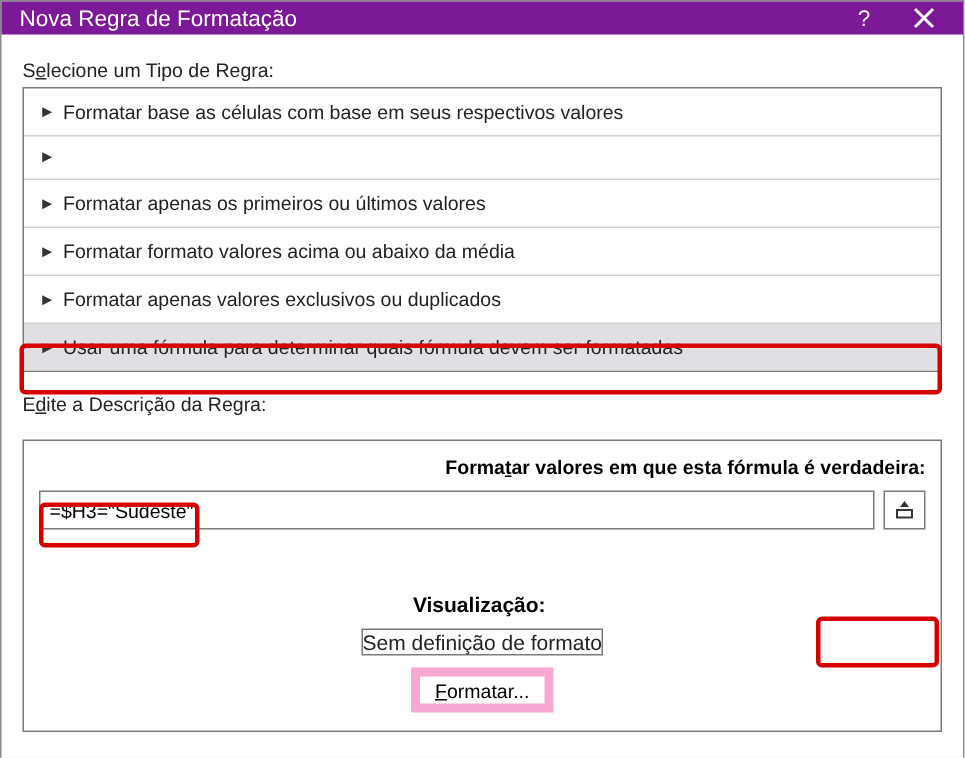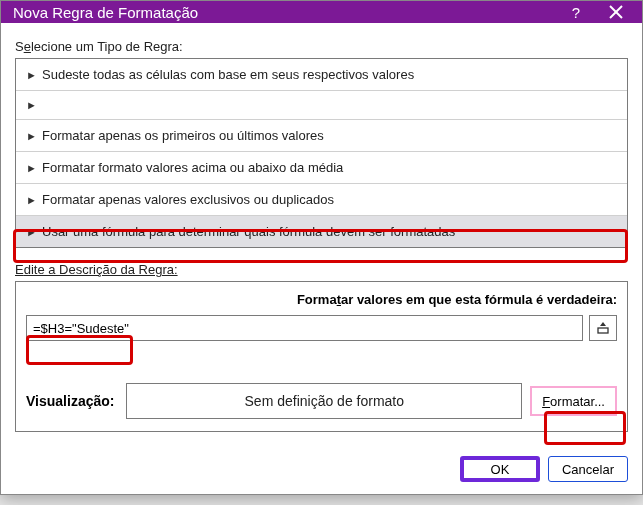--- a/index.html
+++ b/index.html
@@ -82,24 +82,23 @@
     z-index: 50;
   }
   .hl-rule6 {
     left: 12px;
     top: 228px;
     width: 615px;
     height: 34px;
   }
   .edit-label {
     margin-top: 14px;
-    margin-bottom: 4px;
-    font-size: 13px;
-    color: #222;
-    text-decoration: underline;
+    margin-bottom: 16px;
+    font-size: 13px;
+    color: #222;
   }
   .edit-label .ul { text-decoration: underline; }
   .edit-box {
     border: 1px solid #7a7a7a;
     background: #fff;
     padding: 10px 10px 12px 10px;
   }
   .edit-box .subhead {
     font-weight: bold;
     font-size: 13px;
@@ -135,41 +134,42 @@
     left: 25px;
     top: 334px;
     width: 107px;
     height: 30px;
   }
   .preview-row {
     margin-top: 42px;
     display: flex;
     align-items: center;
     gap: 8px;
+    flex-direction: column;
   }
   .preview-label {
     font-weight: bold;
     font-size: 14px;
     white-space: nowrap;
     padding-right: 4px;
   }
   .preview-box {
     flex: 1;
     border: 1px solid #7a7a7a;
     height: 36px;
     display: flex;
     align-items: center;
     justify-content: center;
     font-size: 14px;
     color: #222;
     background: #fff;
   }
   .format-btn {
     height: 30px;
-    border: 2px solid #f9a8d4;
+    border: 6px solid #f9a8d4;
     background: #fff;
     padding: 0 10px;
     font-size: 13px;
     cursor: pointer;
   }
   .format-btn .ul { text-decoration: underline; }
   .hl-format {
     left: 543px;
     top: 410px;
     width: 82px;
@@ -215,21 +215,21 @@
 
   <div class="content">
 
     <div class="section-label">
       <span>S</span><span class="ul">e</span><span>lecione um Tipo de Regra:</span>
     </div>
 
     <div class="rule-list">
       <div class="rule-item">
         <span class="arrow">►</span>
-        <span>Sudeste todas as células com base em seus respectivos valores</span>
+        <span>Formatar base as células com base em seus respectivos valores</span>
       </div>
       <div class="rule-item">
         <span class="arrow">►</span>
       </div>
       <div class="rule-item">
         <span class="arrow">►</span>
         <span>Formatar apenas os primeiros ou últimos valores</span>
       </div>
       <div class="rule-item">
         <span class="arrow">►</span>

